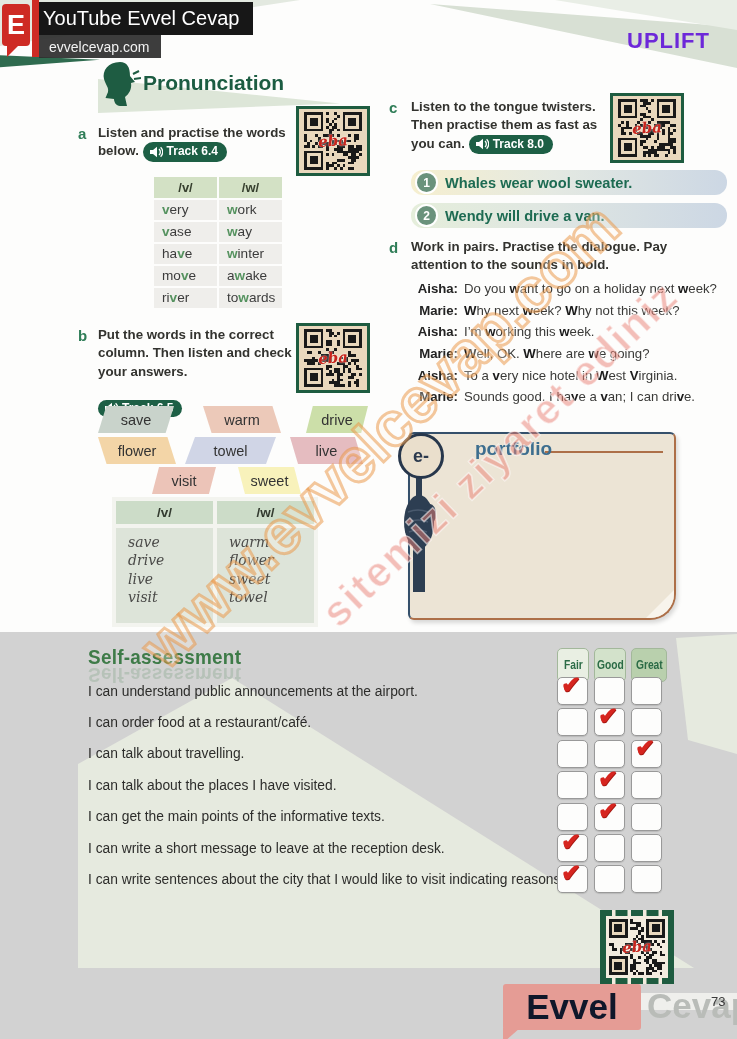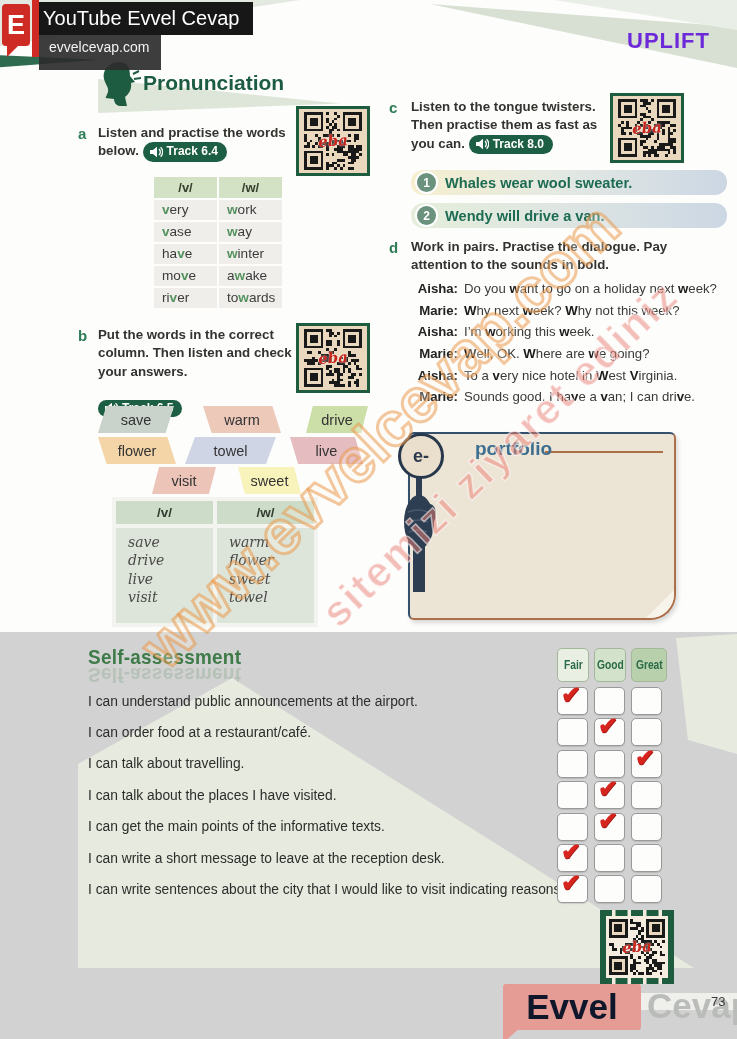--- a/index.html
+++ b/index.html
@@ -9,21 +9,21 @@
   
   .wedge-tl{left:0;top:0;width:300px;height:46px;background:#e3e9e0;clip-path:polygon(0 0,100% 0,0 100%);}
   .wedge-tr1{left:430px;top:4px;width:307px;height:64px;background:#d8e0d4;clip-path:polygon(0 0,100% 36%,100% 100%);}
   .wedge-tr2{left:555px;top:0;width:182px;height:30px;background:#e9eee6;clip-path:polygon(0 0,100% 0,100% 100%);}
   .sliver-tl{left:0;top:52px;width:100px;height:16px;background:#2f6b4f;clip-path:polygon(0 20%,100% 48%,0 95%);}
   
   .logo-e{left:2px;top:4px;width:28px;height:42px;background:#ce2b24;border-radius:4px;color:#fff;font-weight:bold;font-size:27px;display:flex;align-items:center;justify-content:center;z-index:6;}
   .logo-tail{left:7px;top:44px;width:13px;height:13px;background:#ce2b24;clip-path:polygon(0 0,100% 0,0 100%);z-index:5;}
   .red-bar{left:32px;top:0;width:7px;height:57px;background:#ce2b24;z-index:5;}
   .yt-bar{left:39px;top:2px;height:33px;background:#171717;color:#fff;font-size:20px;display:flex;align-items:center;padding:0 14px 0 4px;z-index:6;white-space:nowrap;}
-  .domain-bar{left:39px;top:35px;height:23px;background:rgba(45,45,45,.92);color:#f2f2f2;font-size:14px;display:flex;align-items:center;padding:0 12px 12px 10px;z-index:6;white-space:nowrap;}
+  .domain-bar{left:39px;top:35px;height:23px;background:rgba(45,45,45,.92);color:#f2f2f2;font-size:14px;display:flex;align-items:center;padding:0 12px 0 10px;z-index:6;white-space:nowrap;}
   .uplift{right:27px;top:28px;color:#6d28d9;font-size:22px;font-weight:bold;letter-spacing:1px;z-index:4;}
   
   .pron-tri{left:98px;top:76px;width:242px;height:37px;background:#dde6d8;clip-path:polygon(0 8%,100% 74%,0 100%);}
   .pron-title{left:143px;top:71px;font-size:21px;font-weight:bold;color:#1c5c42;z-index:3;}
   .pron-icon{left:99px;top:60px;z-index:3;}
   
   .sec-label{font-size:15px;font-weight:bold;color:#2f7d57;}
   .instr{font-size:13.3px;font-weight:bold;color:#33332f;line-height:1.38;}
   .badge{display:inline-flex;align-items:center;gap:4px;background:#1d5f45;color:#fff;border-radius:10px;padding:1px 9px 2px 6px;font-size:12px;font-weight:bold;white-space:nowrap;vertical-align:middle;}
   
@@ -67,21 +67,21 @@
   .pf-badge{left:398px;top:433px;width:40px;height:40px;border-radius:50%;background:#eadfcc;border:3px solid #27374c;display:flex;align-items:center;justify-content:center;font-weight:bold;font-size:18px;color:#2c3a4e;z-index:4;}
   .pf-hand{left:400px;top:474px;z-index:3;}
   .pf-text{left:437px;top:465px;width:228px;font-size:13.3px;color:#3a3a38;line-height:1.4;z-index:3;}
   
   .band{left:0;top:632px;width:737px;height:407px;background:#d2d2d2;}
   .band-green1{position:absolute;inset:0;background:#e6eadf;clip-path:polygon(78px 132px,232px 46px,694px 336px,78px 336px);}
   .band-green2{position:absolute;inset:0;background:#e6eadf;clip-path:polygon(676px 6px,737px 2px,737px 122px,688px 108px);}
   .sa-title{position:absolute;left:88px;top:13px;font-size:21px;font-weight:bold;color:#3e7b48;transform:scaleX(.9);transform-origin:left;letter-spacing:.3px;z-index:3;}
   .sa-title-r{top:31px;transform:scaleX(.9) scaleY(-1);opacity:.18;z-index:2;}
   .level-chip{position:absolute;top:16px;height:34px;box-sizing:border-box;border:1px solid #a3b89b;border-radius:5px;display:flex;align-items:center;justify-content:center;font-weight:bold;font-size:12.5px;color:#2b6b46;z-index:3;}
-  .sa-rows{position:absolute;left:88px;top:54px;width:620px;z-index:3;}
+  .sa-rows{position:absolute;left:88px;top:44px;width:620px;z-index:3;}
   .sa-row{position:relative;height:31.4px;}
   .sa-text{position:absolute;left:0;top:50%;transform:translateY(-50%);width:452px;font-size:13.8px;color:#2d2d2b;line-height:1.35;}
   .sa-text.wide{width:540px;}
   .sa-box{position:absolute;top:1px;width:31px;height:28px;background:#fdfdfc;border:1.5px solid #999;border-radius:5px;box-sizing:border-box;box-shadow:0 1px 1px rgba(0,0,0,.12);}
   .sa-check{position:absolute;top:-7px;left:3px;font-size:24px;font-weight:bold;color:#d6251f;text-shadow:.5px .5px 0 #a61812;}
   .stamp{left:600px;top:278px;width:74px;height:74px;z-index:3;}
   
   .foot-strip{left:608px;top:361px;width:129px;height:17px;background:#efefec;z-index:3;}
   .brand-left{left:503px;top:352px;width:138px;height:46px;background:#e59c95;border-radius:3px;color:#0f172a;font-size:35px;font-weight:bold;display:flex;align-items:center;justify-content:center;z-index:4;}
   .brand-tail{left:503px;top:396px;width:17px;height:15px;background:#e59c95;clip-path:polygon(0 0,100% 0,0 100%);z-index:4;}

